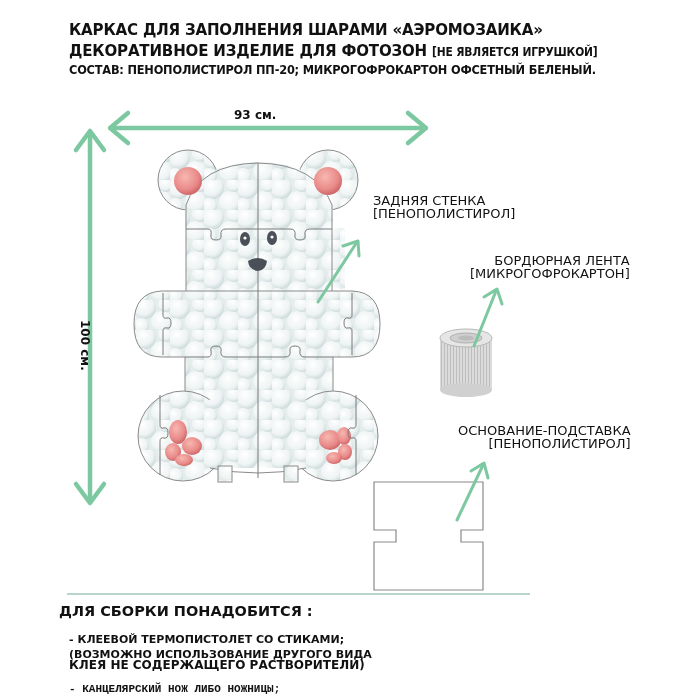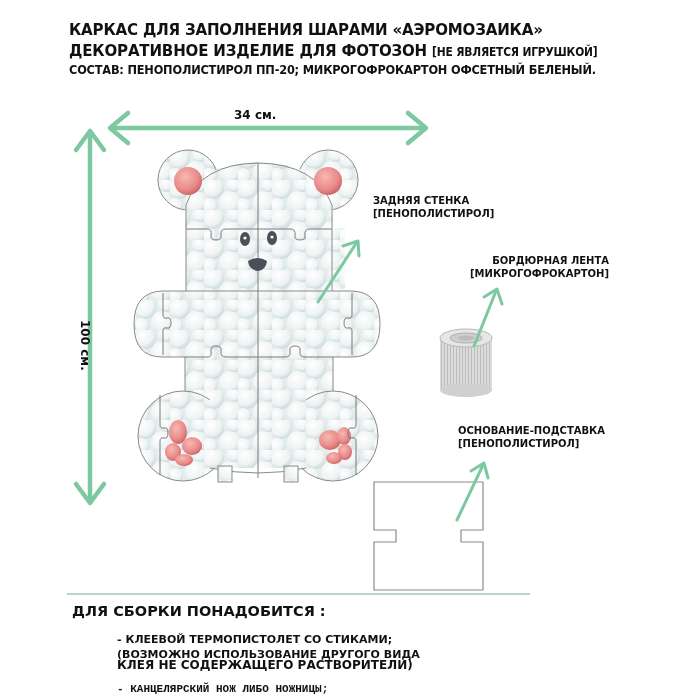--- a/index.html
+++ b/index.html
@@ -3,28 +3,28 @@
   <meta charset="utf-8">
   <style>
     * { margin: 0; padding: 0; box-sizing: border-box; }
     html, body { width: 700px; height: 700px; background: #ffffff; overflow: hidden; }
     body { position: relative; font-family: "DejaVu Sans", "Liberation Sans", sans-serif; color: #111; }
     .hdr { position: absolute; left: 69px; font-weight: bold; text-transform: uppercase; white-space: nowrap; letter-spacing: -0.2px; }
     .hdr1 { top: 20px; font-size: 16.2px; transform: scaleX(0.93); transform-origin: left top; }
     .hdr2 { top: 41px; font-size: 16.2px; transform: scaleX(0.93); transform-origin: left top; }
     .hdr2 .small { font-size: 11.5px; }
     .hdr3 { top: 63px; font-size: 11.6px; transform: scaleX(0.98); transform-origin: left top; }
-    .label { position: absolute; font-weight: bold; font-size: 10px; line-height: 13px; text-transform: uppercase; white-space: nowrap; }
+    .label { position: absolute; font-weight: normal; font-size: 13px; line-height: 13px; text-transform: uppercase; white-space: nowrap; }
     .dim { position: absolute; font-weight: bold; font-size: 12px; white-space: nowrap; }
     .dim-w { left: 234px; top: 108px; }
     .dim-h { left: 92px; top: 320px; transform: translate(0,0) rotate(90deg); transform-origin: left top; }
     svg.art { position: absolute; left: 0; top: 0; width: 700px; height: 700px; }
     .divider { position: absolute; left: 67px; top: 593px; width: 463px; height: 2px; background: #b8d4cc; }
-    .assembly-title { position: absolute; left: 72px; top: 603px; font-size: 14.5px; font-weight: bold; text-transform: uppercase; white-space: nowrap; }
-    .tool { position: absolute; left: 69px; font-weight: bold; text-transform: uppercase; white-space: nowrap; margin-left: 48px; }
+    .assembly-title { position: absolute; left: 59px; top: 603px; font-size: 14.5px; font-weight: bold; text-transform: uppercase; white-space: nowrap; }
+    .tool { position: absolute; left: 69px; font-weight: bold; text-transform: uppercase; white-space: nowrap; }
     .tool1 { top: 633px; font-size: 11px; }
     .note1 { top: 648px; font-size: 11px; }
     .note2 { top: 658px; font-size: 12px; }
     .tool2 { top: 683px; font-size: 11px; font-family: Liberation Mono, monospace; }
   </style>
 </head>
 <body>
 
 <div class="hdr hdr1">Каркас для заполнения шарами «Аэромозаика»</div>
 <div class="hdr hdr2"><span>Декоративное изделие для фотозон </span><span class="small">[не является игрушкой]</span></div>
@@ -142,32 +142,32 @@
       <line x1="474" y1="346" x2="496" y2="291"></line>
       <polyline points="484,297 497,289 502,304"></polyline>
     </g>
     <g>
       <line x1="457" y1="520" x2="483" y2="465"></line>
       <polyline points="471,471 484,463 488,478"></polyline>
     </g>
   </g>
 </svg>
 
-<div class="dim dim-w">34 см.</div>
+<div class="dim dim-w">93 см.</div>
 <div class="dim dim-h">100 см.</div>
 
 <div class="label" style="left:373px; top:194px;">
   <div>Задняя стенка</div>
   <div>[пенополистирол]</div>
 </div>
 <div class="label" style="left:470px; top:254px;text-align:right;">
   <div>Бордюрная лента</div>
   <div>[микрогофрокартон]</div>
 </div>
-<div class="label" style="left:458px; top:424px;">
+<div class="label" style="left:458px; top:424px;text-align:right;">
   <div>Основание-подставка</div>
   <div>[пенополистирол]</div>
 </div>
 
 <div class="divider"></div>
 
 <div class="assembly-title">Для сборки понадобится :</div>
 <div class="tool tool1">- клеевой термопистолет со стиками;</div>
 <div class="tool note1">(возможно использование другого вида</div>
 <div class="tool note2">клея не содержащего растворители)</div>

